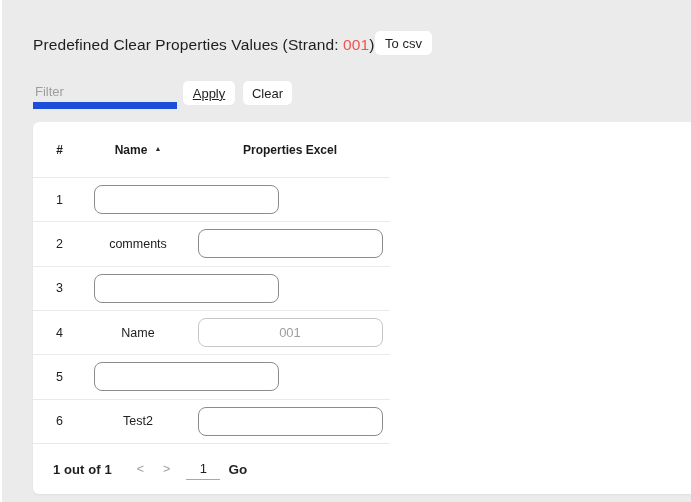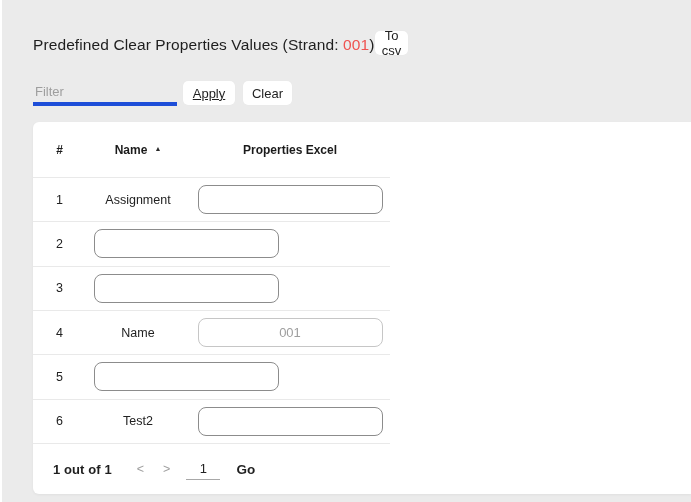--- a/index.html
+++ b/index.html
@@ -21,29 +21,29 @@
   .strand-red{color:#ef5350;}
 
   .pill{
     position:absolute;height:24px;
     background:#ffffff;border:none;border-radius:5px;
     font-family:"Liberation Sans", sans-serif;
     font-size:13px;color:#1f1f1f;
     display:flex;align-items:center;justify-content:center;
     padding:0;cursor:pointer;box-shadow:0 0 1px rgba(0,0,0,0.05);
   }
-  .btn-csv{left:375px;top:31px;width:33px;}
+  .btn-csv{left:375px;top:31px;width:57px;}
   .btn-excel{left:442px;top:31px;width:66px;}
   .btn-apply{left:183px;top:81px;width:52px;text-decoration:underline;}
   .btn-clear{left:243px;top:81px;width:49px;}
 
   
   .filter-input{
     position:absolute;left:33px;top:81px;width:140px;height:21px;
-    border:none;border-bottom:4px solid #1d4ed8;background:transparent;
+    border:none;border-bottom:7px solid #1d4ed8;background:transparent;
     font-family:"Liberation Sans", sans-serif;font-size:13px;color:#333;
     padding:0 2px;outline:none;border-radius:0;
   }
   .filter-input::placeholder{color:#9e9e9e;}
 
   
   .card{
     position:absolute;left:33px;top:122px;width:658px;height:372px;
     background:#ffffff;border-radius:6px 0 0 6px;
     box-shadow:0 1px 3px rgba(0,0,0,0.05);
@@ -85,21 +85,21 @@
   .page-summary{margin-left:20px;font-weight:bold;letter-spacing:.1px;}
   .chev{color:#9e9e9e;font-size:12.5px;cursor:pointer;}
   .chev-prev{margin-left:25px;}
   .chev-next{margin-left:19px;}
   .page-input{
     margin-left:16px;width:30px;height:19px;
     border:none;border-bottom:1px solid #a8a8a8;background:transparent;
     font-family:"Liberation Sans", sans-serif;font-size:13px;color:#222;
     text-align:center;outline:none;border-radius:0;
   }
-  .go-label{margin-left:16px;font-weight:bold;font-size:13.5px;cursor:pointer;}
+  .go-label{margin-left:8px;font-weight:bold;font-size:13.5px;cursor:pointer;}
 </style>
 </head>
 <body>
 
 <div class="page">
   <div class="left-edge"></div>
 
   <div class="page-title"><span>Predefined Clear Properties Values (Strand: </span><span class="strand-red">001</span><span>)</span></div>
 
   <button class="pill btn-csv">To csv</button>
@@ -114,27 +114,27 @@
       <div class="col c2 sortable">
         <span>Name</span>
         <span class="sort-arrow">▲</span>
       </div>
       <div class="col c3">Properties Excel</div>
     </div>
 
     <div id="table-body">
         <div class="trow">
           <div class="col c1">1</div>
-          <div class="col c2">Assignment</div>
           <div class="col c3 val-cell">
             <input type="text" class="val-input" style="">
           </div>
         </div>
         <div class="trow">
           <div class="col c1">2</div>
+          <div class="col c2">comments</div>
           <div class="col c3 val-cell">
             <input type="text" class="val-input" style="">
           </div>
         </div>
         <div class="trow">
           <div class="col c1">3</div>
           <div class="col c3 val-cell">
             <input type="text" class="val-input" style="">
           </div>
         </div>

